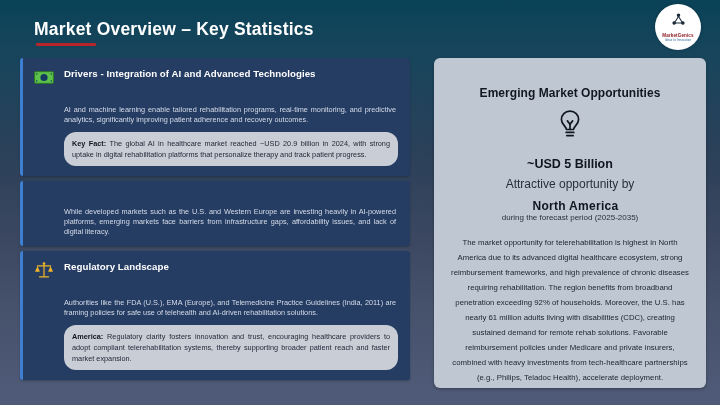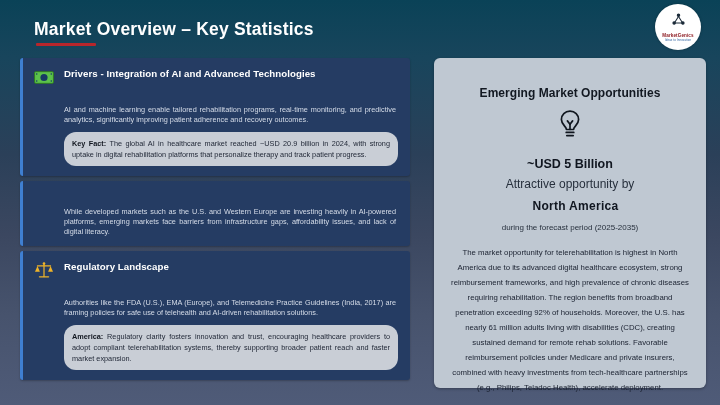--- a/index.html
+++ b/index.html
@@ -58,21 +58,21 @@
     background:#bfc8d2;border-radius:6px;
     box-shadow:0 1px 3px rgba(0,0,0,.3);
     padding:10px 12px 10px 12px;box-sizing:border-box;
     display:flex;flex-direction:column;align-items:center;
   }
   .rp-title{font-size:12px;font-weight:bold;color:#121821;margin-top:18px;letter-spacing:.05px;}
   .rp-bulb{margin:9px 0 6px 0;}
   .rp-value{font-size:12.5px;font-weight:bold;color:#101620;margin-top:6px;}
   .rp-sub{font-size:12px;color:#27303d;margin-top:6px;}
   .rp-region{font-size:12px;font-weight:bold;color:#101620;margin-top:8px;letter-spacing:.3px;padding-left:11px;}
-  .rp-period{font-size:8px;color:#27303d;margin-top:10px;}
+  .rp-period{font-size:8px;color:#27303d;margin-top:0;}
   .rp-para{
     font-size:7.8px;color:#1a2130;line-height:15px;text-align:center;
     margin-top:13px;padding:0 2px;
   }
 </style>
 </head>
 <body>
 
 <div class="header">
   <div class="title">Market Overview – Key Statistics</div>
@@ -127,21 +127,21 @@
           <line x1="12" y1="3" x2="12" y2="19"></line>
           <line x1="4" y1="6" x2="20" y2="6"></line>
           <line x1="6.5" y1="19.4" x2="17.5" y2="19.4" stroke-width="1.8"></line>
           <path d="M4 6 L1 13 h6 Z" fill="#f0b429" stroke="none"></path>
           <path d="M20 6 L17 13 h6 Z" fill="#f0b429" stroke="none"></path>
           <circle cx="12" cy="3" r="1.6" fill="#f0b429" stroke="none"></circle>
         </svg>
       </span>
       <div class="card-title">Regulatory Landscape</div>
     </div>
-    <div class="card-body">Authorities like the FDA (U.S.), EMA (Europe), and Telemedicine Practice Guidelines (India, 2017) are framing policies for safe use of telehealth and AI-driven rehabilitation solutions.</div>
+    <div class="card-body">Authorities like the FDA (U.S.), EMA (Europe), and Telemedicine Practice Guidelines (India, 2011) are framing policies for safe use of telehealth and AI-driven rehabilitation solutions.</div>
     <div class="factbox">
       <b>America:</b><span> Regulatory clarity fosters innovation and trust, encouraging healthcare providers to adopt compliant telerehabilitation systems, thereby supporting broader patient reach and faster market expansion.</span>
     </div>
   </div>
 </div>
 
 <div class="right-panel">
   <div class="rp-title">Emerging Market Opportunities</div>
 
   <div class="rp-bulb">

